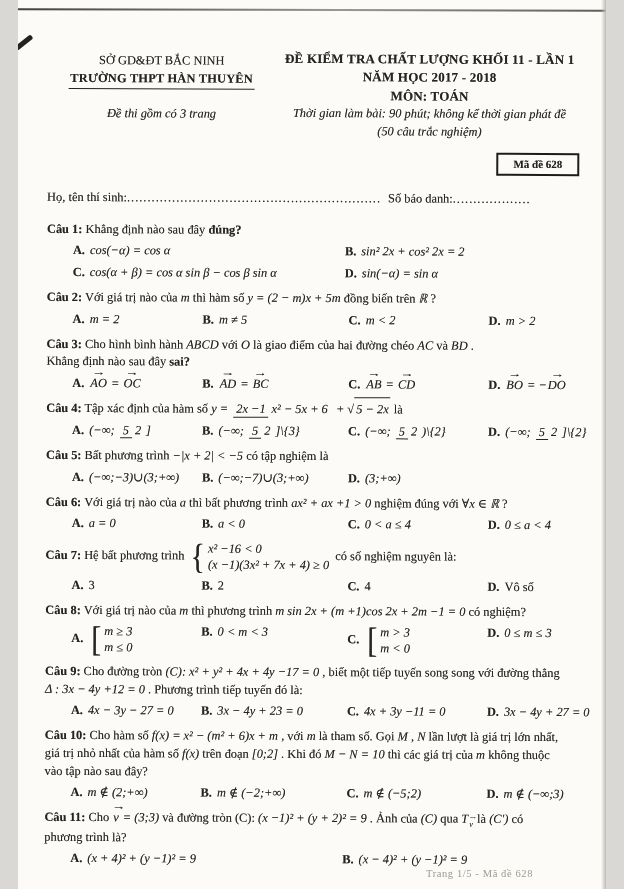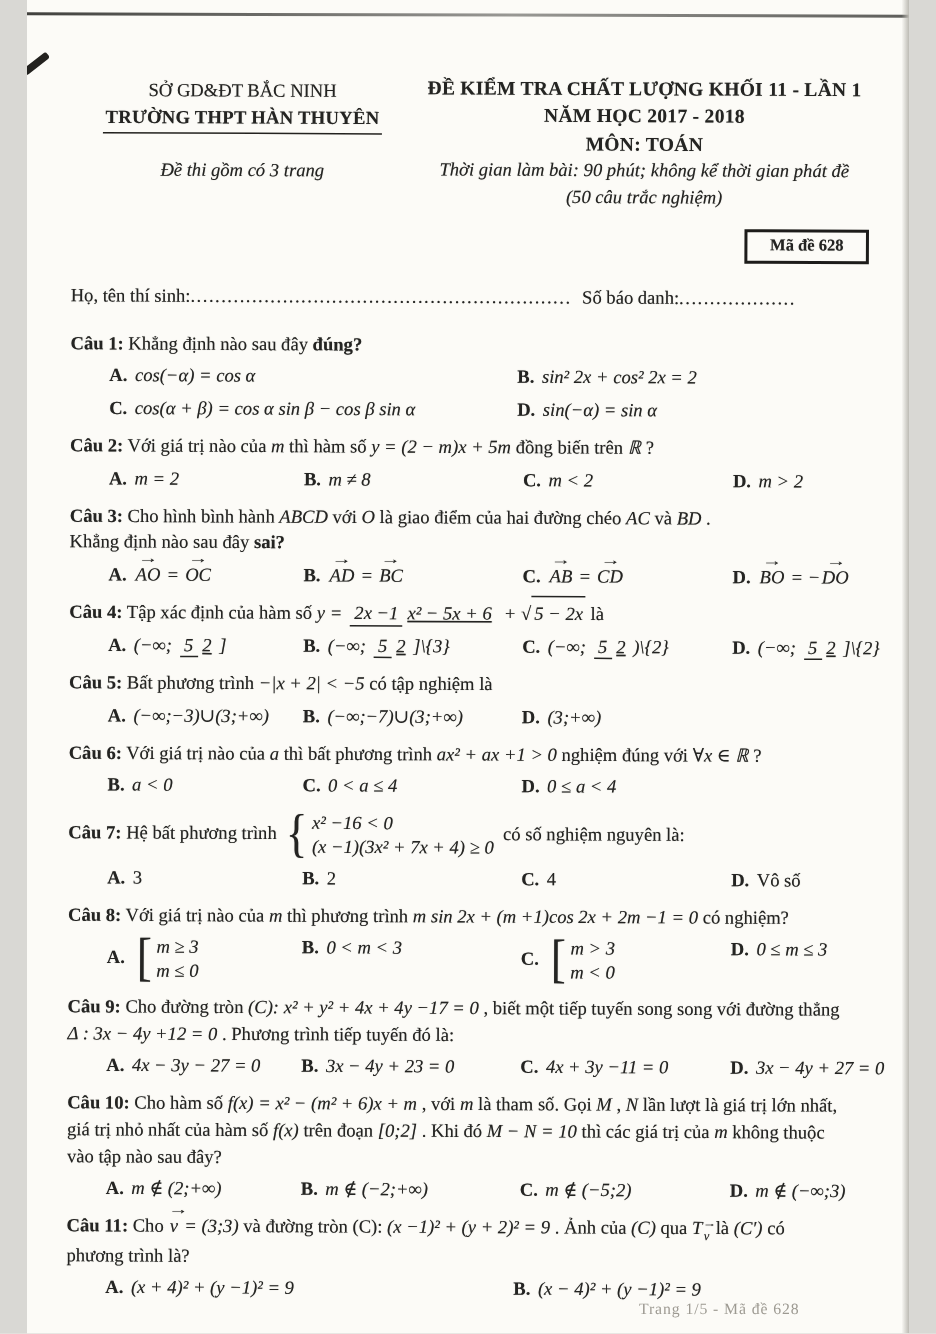--- a/index.html
+++ b/index.html
@@ -37,21 +37,21 @@
   .bold{font-weight:bold;}
   .m{font-style:italic;}
   .opts{padding-left:26px;}
   .opts.c4{display:grid;grid-template-columns:130px 146px 140px auto;}
   .opts.c2{display:grid;grid-template-columns:272px auto;}
   .opt{margin-top:2px;white-space:nowrap;padding-top:2px;}
   .opt-k{font-weight:bold;margin-right:5px;}
   .frac{display:inline-flex;text-align:center;vertical-align:middle;
     margin:0 2px;font-style:italic;line-height:1.08;}
   .frac .num{border-bottom:1px solid #242422;padding:0 3px;}
-  .frac .den{padding:0 3px;text-decoration:underline;}
+  .frac .den{padding:0 3px;}
   .sqrt{white-space:nowrap;font-style:italic;}
   .sqrt .sign{font-style:normal;}
   .sqrt .rad{border-top:1px solid #242422;padding:4px 2px;}
   .vec{position:relative;display:inline-block;font-style:italic;margin:0 1px;}
   .vec .arr{position:absolute;top:-.78em;left:0;right:0;text-align:center;font-size:.72em;
     font-style:normal;line-height:1;transform:scaleX(1.5);}
   .cases{display:inline-flex;align-items:center;vertical-align:middle;margin:0 3px;}
   .cases .brk{font-size:30px;line-height:30px;font-style:normal;transform:scaleY(1.18);margin-right:3px;}
   .cases .rows{display:inline-flex;flex-direction:column;font-style:italic;line-height:1.3;text-align:left;}
   sub{font-size:.68em;}
@@ -98,21 +98,21 @@
             <div class="opt"><span class="opt-k">A.</span><span class="m">cos(−α) = cos α</span></div>
             <div class="opt"><span class="opt-k">B.</span><span class="m">sin² 2x + cos² 2x = 2</span></div>
             <div class="opt"><span class="opt-k">C.</span><span class="m">cos(α + β) = cos α sin β − cos β sin α</span></div>
             <div class="opt"><span class="opt-k">D.</span><span class="m">sin(−α) = sin α</span></div>
           </div>
         </div>
         <div class="q">
           <div class="q-stem"><span class="q-label">Câu 2:</span><span> Với giá trị nào của </span><span class="m">m</span><span> thì hàm số </span><span class="m">y = (2 − m)x + 5m</span><span> đồng biến trên </span><span class="m">ℝ</span><span> ?</span></div>
           <div class="opts c4">
             <div class="opt"><span class="opt-k">A.</span><span class="m">m = 2</span></div>
-            <div class="opt"><span class="opt-k">B.</span><span class="m">m ≠ 8</span></div>
+            <div class="opt"><span class="opt-k">B.</span><span class="m">m ≠ 5</span></div>
             <div class="opt"><span class="opt-k">C.</span><span class="m">m &lt; 2</span></div>
             <div class="opt"><span class="opt-k">D.</span><span class="m">m &gt; 2</span></div>
           </div>
         </div>
         <div class="q">
           <div class="q-stem"><span class="q-label">Câu 3:</span><span> Cho hình bình hành </span><span class="m">ABCD</span><span> với </span><span class="m">O</span><span> là giao điểm của hai đường chéo </span><span class="m">AC</span><span> và </span><span class="m">BD</span><span> .</span><br><span>Khẳng định nào sau đây </span><span class="bold">sai?</span></div>
           <div class="opts c4">
             <div class="opt"><span class="opt-k">A.</span><span class="vec"><span class="arr">→</span><span>AO</span></span><span class="m"> = </span><span class="vec"><span class="arr">→</span><span>OC</span></span></div>
             <div class="opt"><span class="opt-k">B.</span><span class="vec"><span class="arr">→</span><span>AD</span></span><span class="m"> = </span><span class="vec"><span class="arr">→</span><span>BC</span></span></div>
             <div class="opt"><span class="opt-k">C.</span><span class="vec"><span class="arr">→</span><span>AB</span></span><span class="m"> = </span><span class="vec"><span class="arr">→</span><span>CD</span></span></div>
@@ -147,20 +147,21 @@
           <div class="q-stem"><span class="q-label">Câu 5:</span><span> Bất phương trình </span><span class="m">−|x + 2| &lt; −5</span><span> có tập nghiệm là</span></div>
           <div class="opts c4">
             <div class="opt"><span class="opt-k">A.</span><span class="m">(−∞;−3)∪(3;+∞)</span></div>
             <div class="opt"><span class="opt-k">B.</span><span class="m">(−∞;−7)∪(3;+∞)</span></div>
             <div class="opt"><span class="opt-k">D.</span><span class="m">(3;+∞)</span></div>
           </div>
         </div>
         <div class="q">
           <div class="q-stem"><span class="q-label">Câu 6:</span><span> Với giá trị nào của </span><span class="m">a</span><span> thì bất phương trình </span><span class="m">ax² + ax +1 &gt; 0</span><span> nghiệm đúng với </span><span class="m">∀x ∈ ℝ</span><span> ?</span></div>
           <div class="opts c4">
+            <div class="opt"><span class="opt-k">A.</span><span class="m">a = 0</span></div>
             <div class="opt"><span class="opt-k">B.</span><span class="m">a &lt; 0</span></div>
             <div class="opt"><span class="opt-k">C.</span><span class="m">0 &lt; a ≤ 4</span></div>
             <div class="opt"><span class="opt-k">D.</span><span class="m">0 ≤ a &lt; 4</span></div>
           </div>
         </div>
         <div class="q">
           <div class="q-stem"><span class="q-label">Câu 7:</span><span> Hệ bất phương trình </span><span class="cases">
               <span class="brk">{</span>
               <span class="rows">
                 <span>x² −16 &lt; 0</span>

